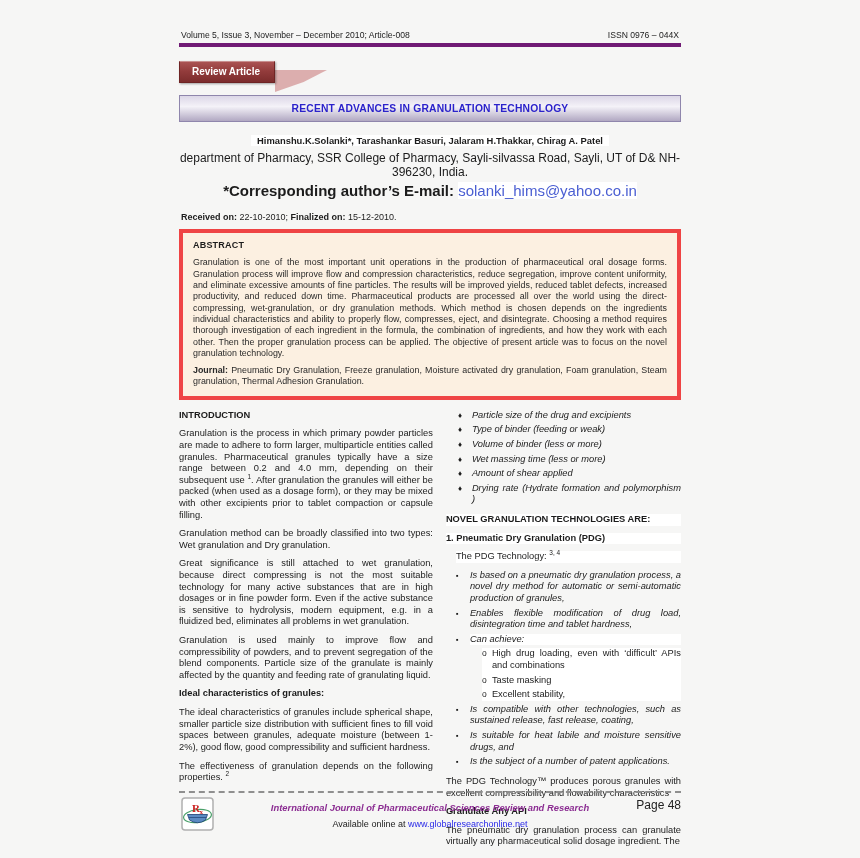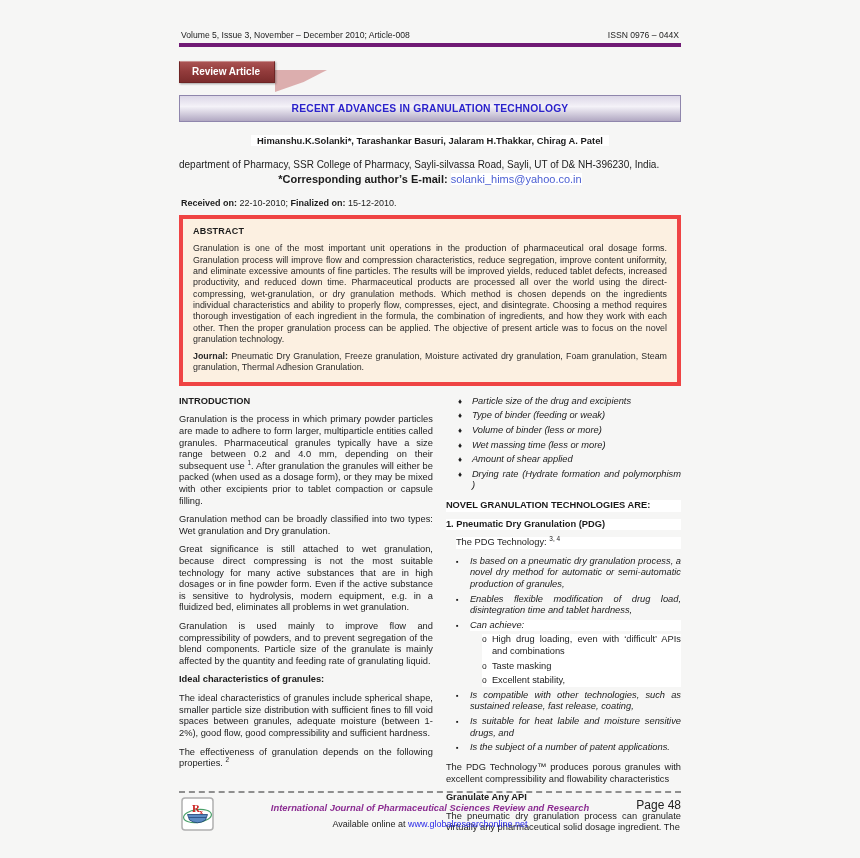--- a/index.html
+++ b/index.html
@@ -39,22 +39,22 @@
     border: 1px solid #8f86ac;
     background: linear-gradient(180deg, #dcd7e7 0%, #f4f2f8 42%, #b1a8c2 100%);
     display: flex; align-items: center; justify-content: center;
     font-size: 10.3px; font-weight: bold; color: #2b22cb;
     letter-spacing: .2px;
   }
 
   
   .authors { margin-top: 13px; text-align: center; font-size: 9.4px; font-weight: bold; }
   .authors span { background: #fff; padding: 0 6px; }
-  .dept { margin-top: 13px; font-size: 10px; }
-  .corr { margin-top: 3px; text-align: center; font-size: 11px; font-weight: bold; }
+  .dept { margin-top: 5px; text-align: center; font-size: 12px; }
+  .corr { margin-top: 3px; text-align: center; font-size: 15px; font-weight: bold; }
   .corr a { color: #4a5ed2; text-decoration: none; font-weight: normal; background:#fff; }
 
   .received { margin-top: 13px; font-size: 9px; padding-left: 2px; }
   .received b { font-weight: bold; }
 
   
   .abstract {
     margin-top: 7px; border: 4px solid #ef4444; background: #fcf0e1;
     padding: 7px 10px 8px 10px; font-size: 8.9px; line-height: 1.27;
   }

